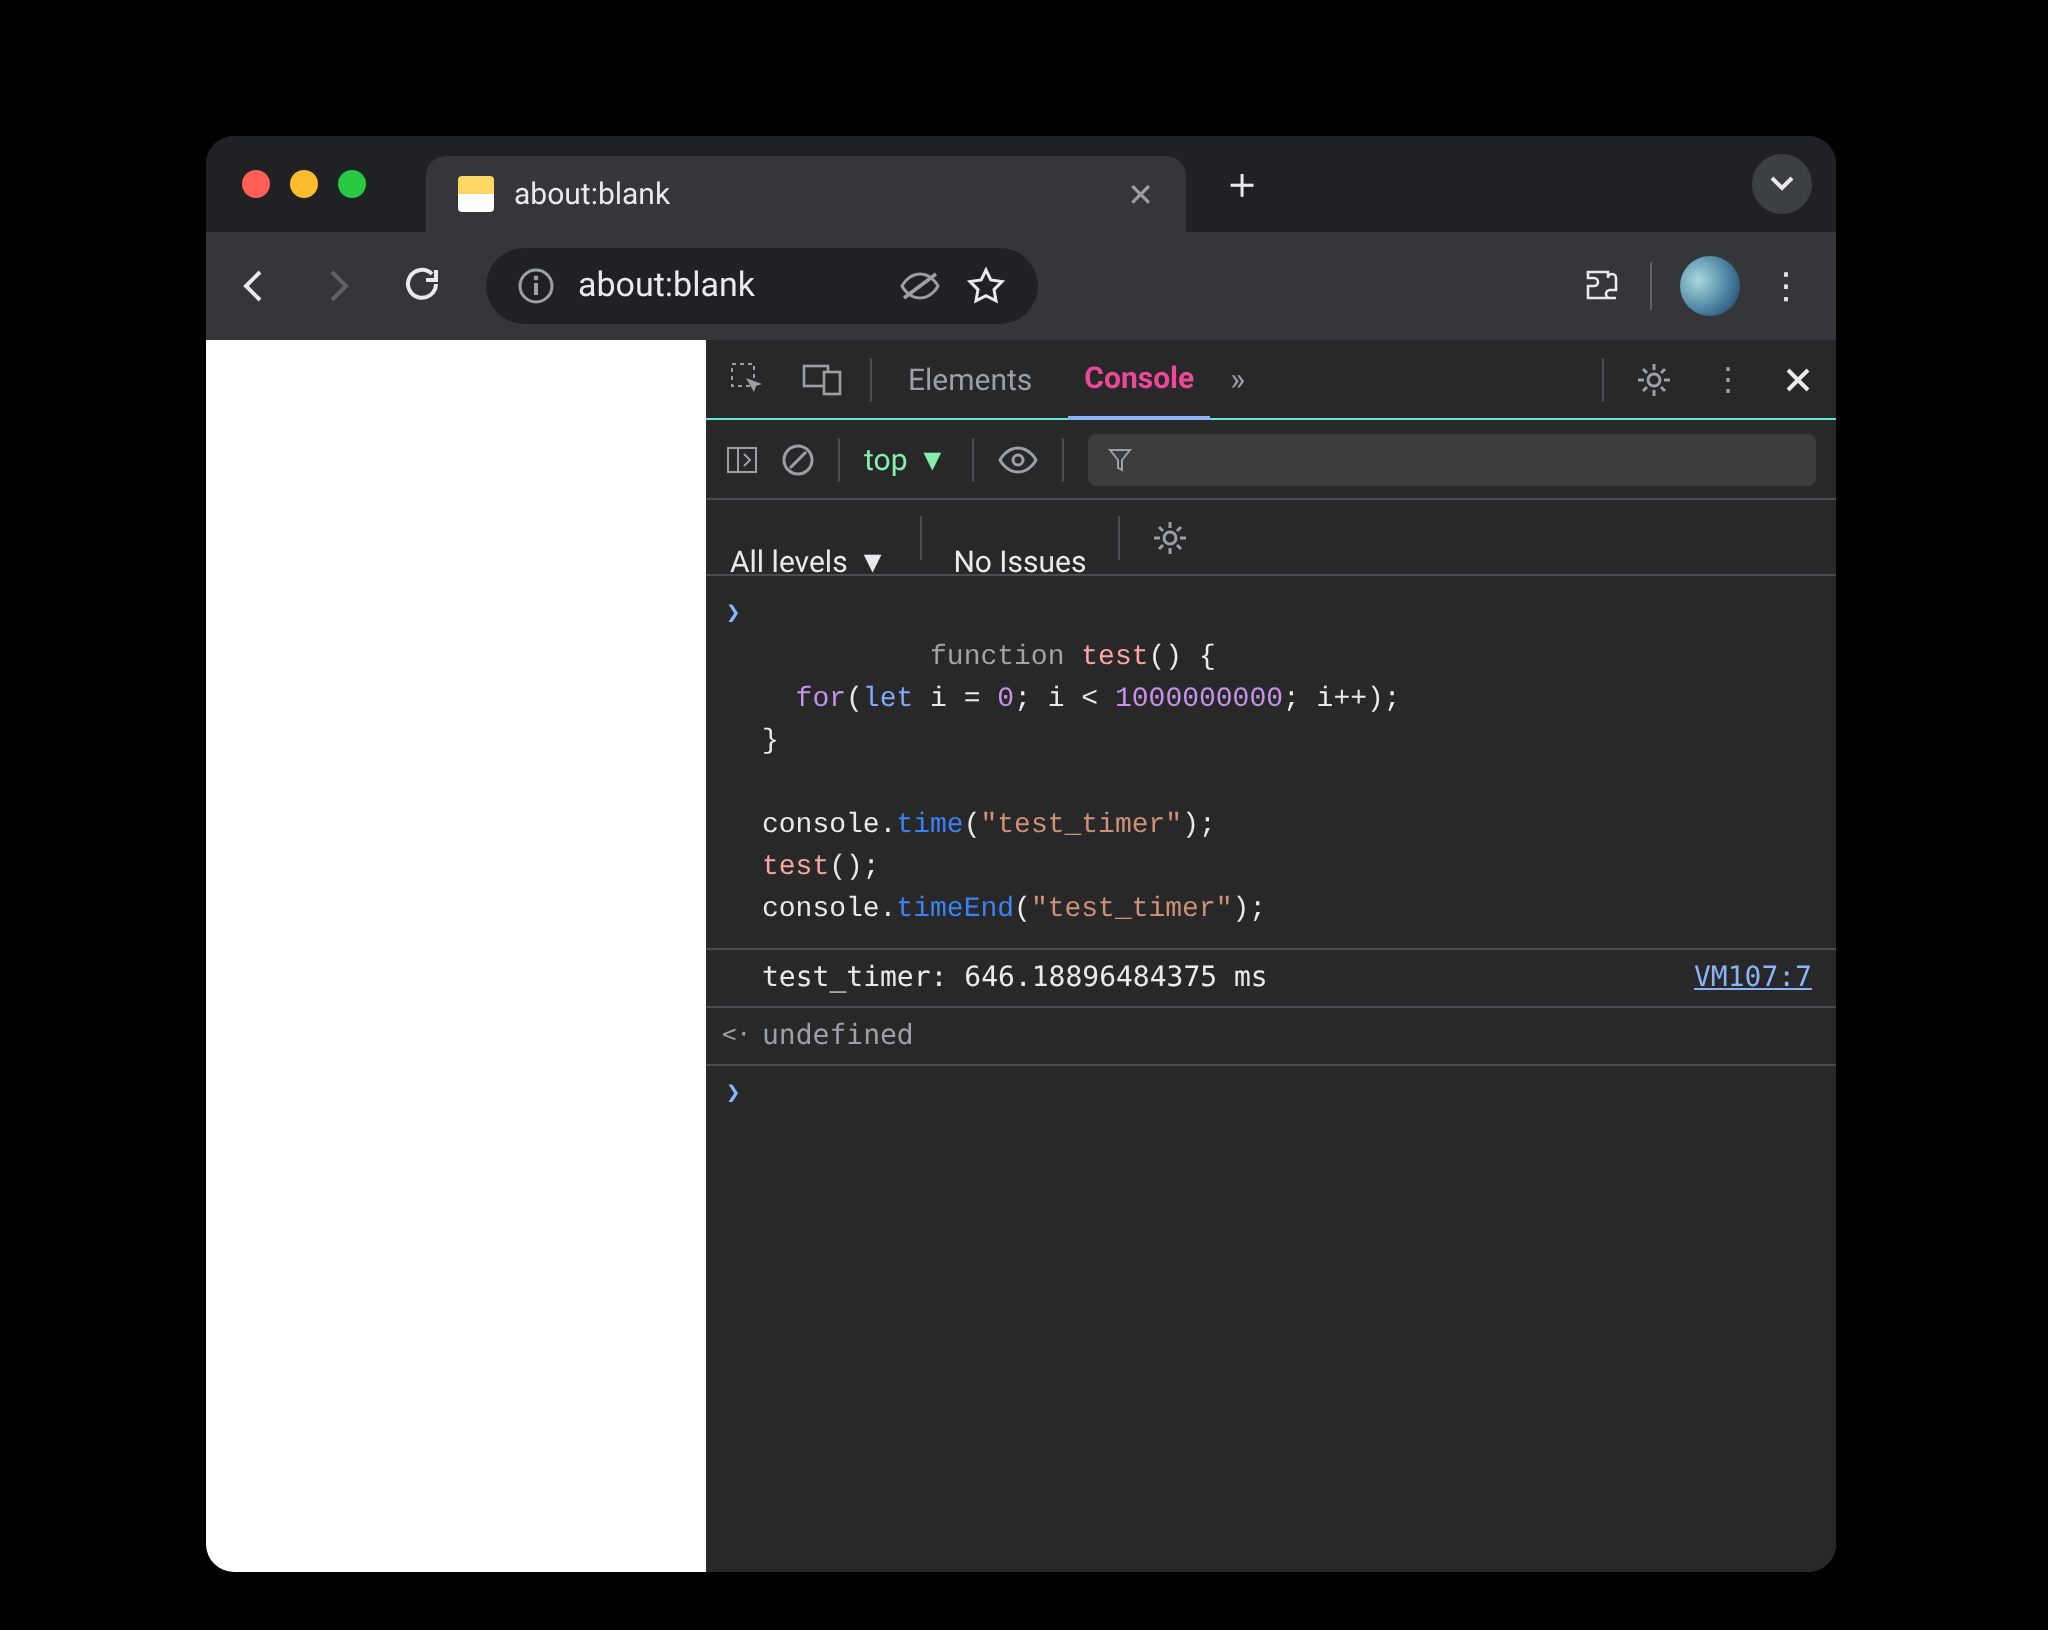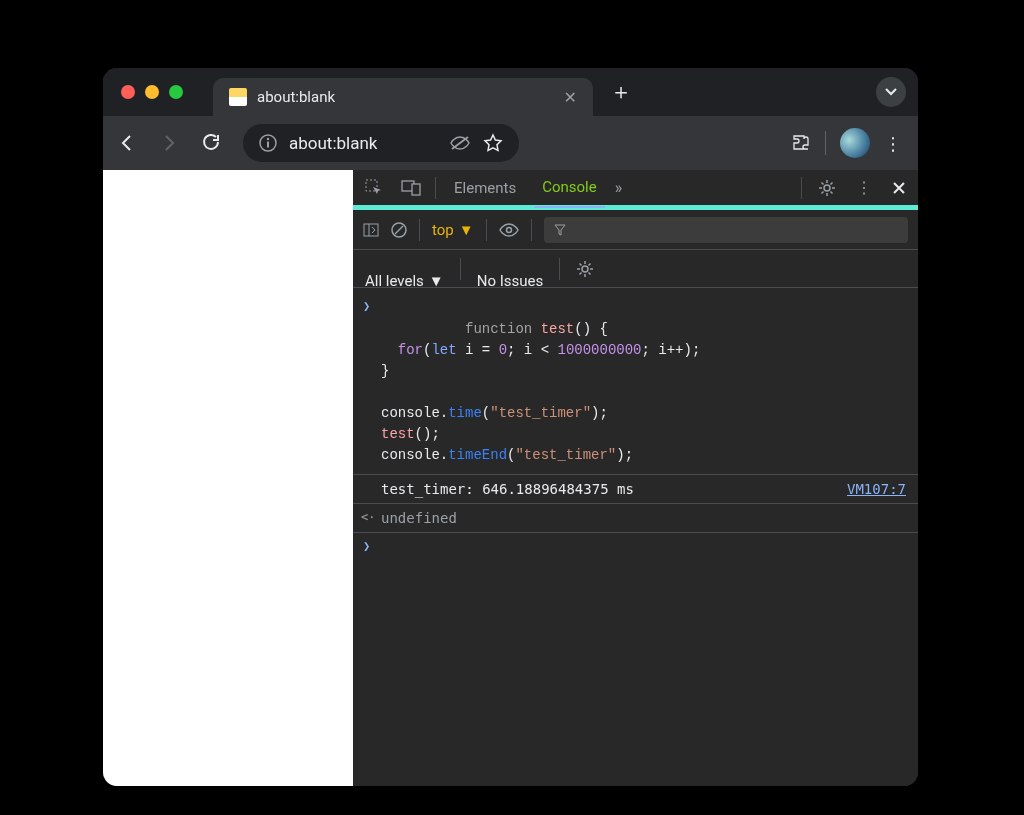--- a/index.html
+++ b/index.html
@@ -122,43 +122,43 @@
     flex-direction: column;
     font-size: 14px;
     color: #e8eaed;
   }
 
   
   .dt-tabs {
     height: 40px;
     display: flex;
     align-items: center;
-    border-bottom: 5px solid #5eead4;
+    border-bottom: 1px solid #5eead4;
     padding: 0 8px;
     gap: 10px;
   }
   .dt-icon { color: #9aa0a6; font-size: 16px; cursor: pointer; padding: 4px; }
   .dt-tab { color: #9aa0a6; font-size: 15px; padding: 10px 8px; cursor: pointer; }
-  .dt-tab.active { color: #84cc16; border-bottom: 2px solid #8ab4f8; margin-bottom: -1px; }
+  .dt-tab.active { color: #ec4899; border-bottom: 2px solid #8ab4f8; margin-bottom: -1px; font-weight: bold; }
   .dt-more { color: #9aa0a6; font-size: 16px; cursor: pointer; }
   .dt-right { margin-left: auto; display: flex; align-items: center; gap: 12px; }
   .dt-sep { width: 1px; height: 22px; background: #494c50; }
 
   
   .console-bar {
     height: 40px;
     display: flex;
     align-items: center;
     border-bottom: 1px solid #494c50;
     padding: 0 10px;
     gap: 12px;
   }
   .cb-icon { color: #9aa0a6; font-size: 15px; cursor: pointer; }
   .cb-context {
-    color: #eab308; font-size: 15px; cursor: pointer; display: flex; align-items: flex-start; gap: 5px;
+    color: #86efac; font-size: 15px; cursor: pointer; display: flex; align-items: flex-start; gap: 5px;
   }
   .cb-filter {
     flex: 1;
     background: #3c3c3c;
     border-radius: 4px;
     height: 26px;
     display: flex;
     align-items: center;
     padding: 0 10px;
     gap: 8px;

